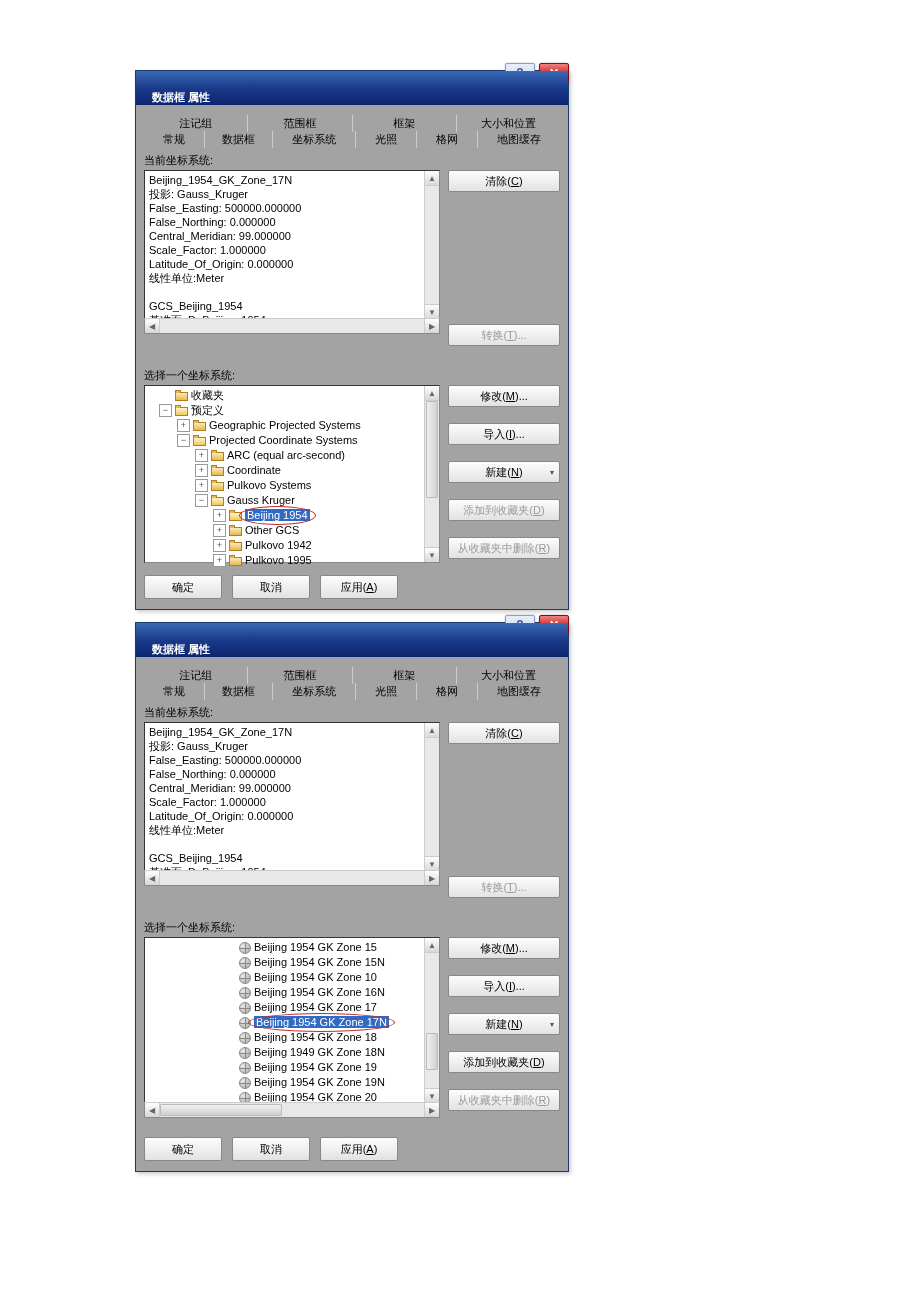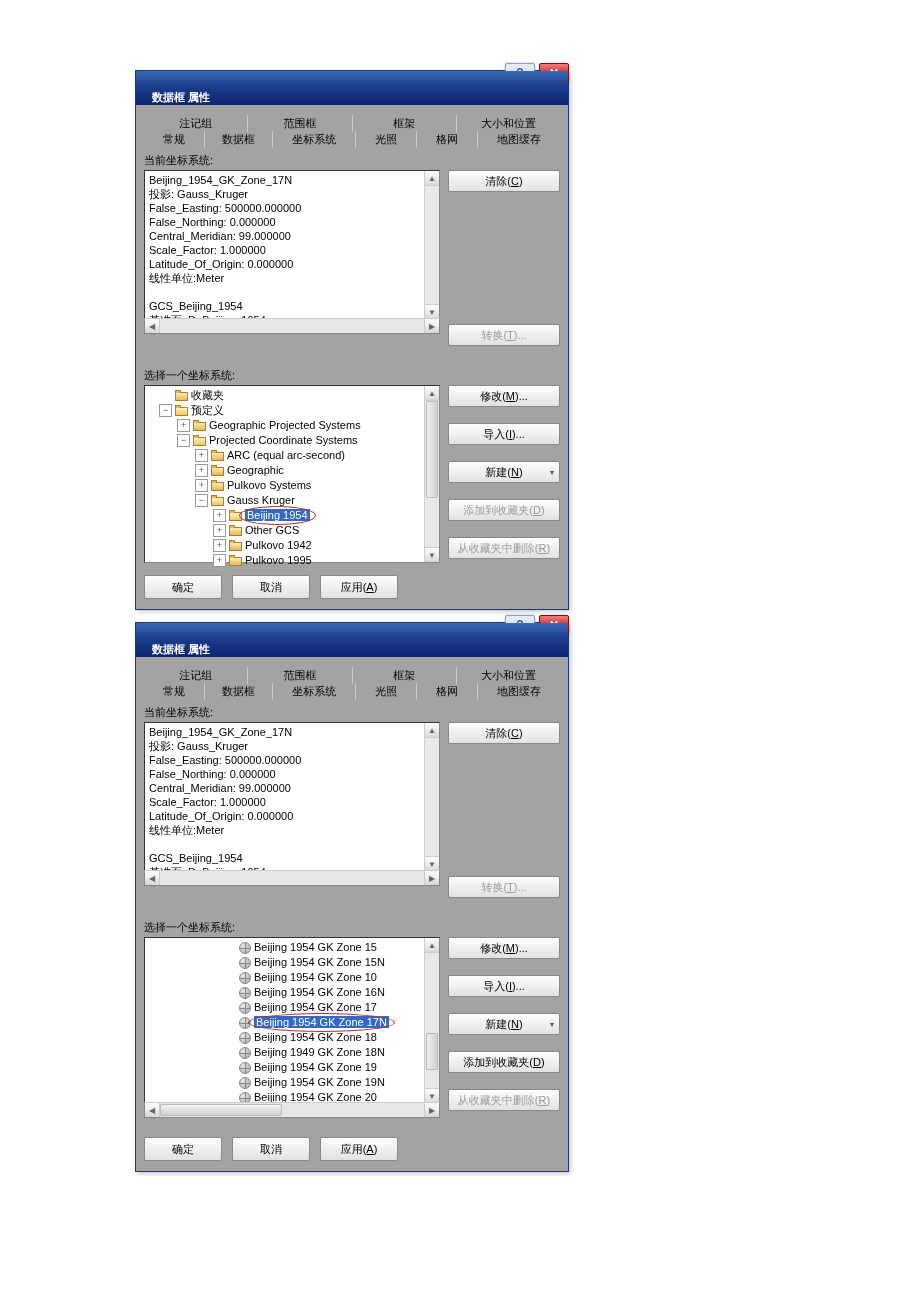--- a/index.html
+++ b/index.html
@@ -145,21 +145,21 @@
           <div class="tree-row">
                 <span class="ind" style="width:48px"></span>
                 <span class="expander">+</span>
                 <span class="folder"></span>
                 <span>ARC (equal arc-second)</span>
               </div>
           <div class="tree-row">
                 <span class="ind" style="width:48px"></span>
                 <span class="expander">+</span>
                 <span class="folder"></span>
-                <span>Geographic</span>
+                <span>Coordinate</span>
               </div>
           <div class="tree-row">
                 <span class="ind" style="width:48px"></span>
                 <span class="expander">+</span>
                 <span class="folder"></span>
                 <span>Pulkovo Systems</span>
               </div>
           <div class="tree-row">
                 <span class="ind" style="width:48px"></span>
                 <span class="expander">−</span>

